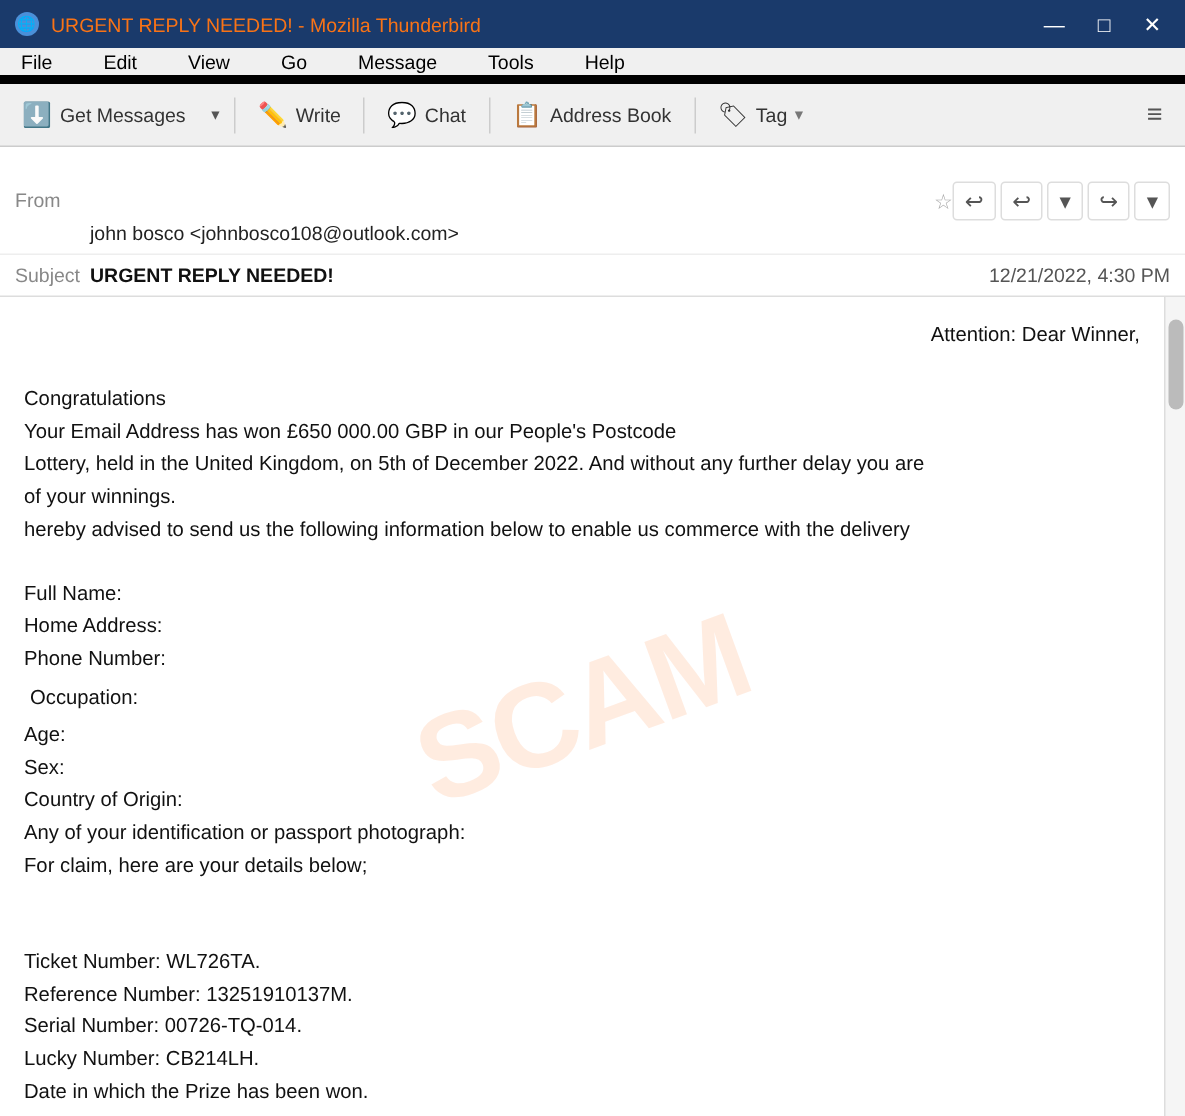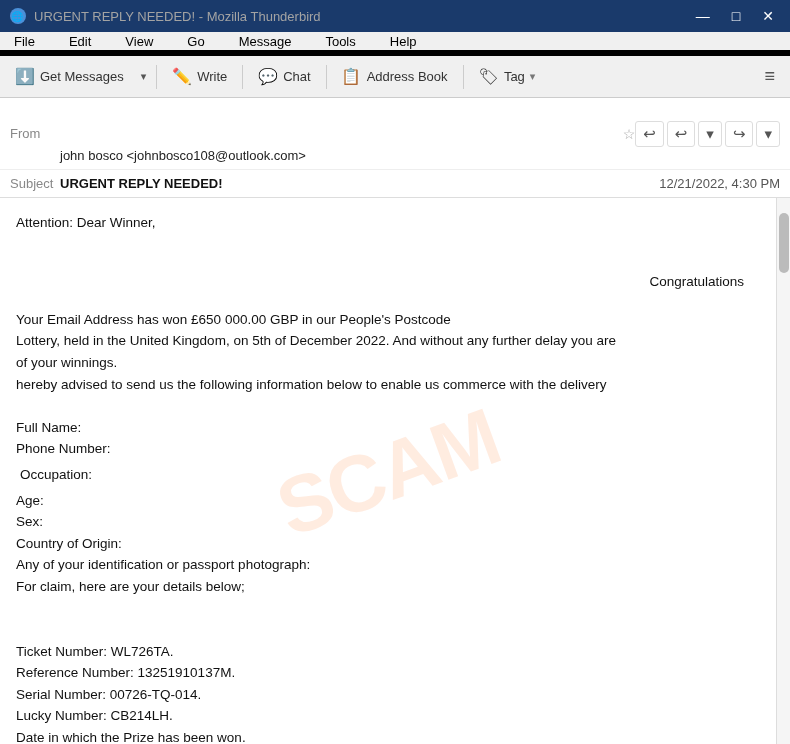--- a/index.html
+++ b/index.html
@@ -32,21 +32,21 @@
       height: 16px;
       border-radius: 50%;
       background: #4a90d9;
       display: flex;align-items:center;justify-content:center;
       font-size: 10px;
       color: white;
     }
     .title-bar-title {
       font-size: 13px;
       font-weight: normal;
-      color: #a3a3a3;
+      color: #f97316;
     }
     .title-bar-controls {
       display: flex;
       gap: 10px;
     }
     .title-bar-btn {
       color: white;
       font-size: 14px;
       cursor: pointer;
       background: none;
@@ -329,29 +329,30 @@
     <span class="email-subject-label">Subject</span>
     <span class="email-subject-value">URGENT REPLY NEEDED!</span>
     <span class="email-date">12/21/2022, 4:30 PM</span>
   </div>
 </div>
 
 <div class="email-body-container">
   <div class="email-body">
     <div class="watermark">SCAM</div>
     <div id="email-body-text">
-        <p style="margin: 0px; line-height: 1.6;">Attention: Dear Winner,</p>
+        <p style="margin: 0px; line-height: 1.6; text-align: right;">Attention: Dear Winner,</p>
         <p style="margin: 0px; line-height: 1.6;">&nbsp;</p>
-        <p style="margin: 16px; line-height: 1.6; text-align: right;">      Congratulations</p>
+        <p style="margin: 0px; line-height: 1.6;">      Congratulations</p>
         <p style="margin: 0px; line-height: 1.6;"> Your Email Address has won £650 000.00 GBP in our People's Postcode</p>
         <p style="margin: 0px; line-height: 1.6;">Lottery, held in the United Kingdom, on 5th of December 2022. And without any further delay you are</p>
         <p style="margin: 0px; line-height: 1.6;">of your winnings.</p>
         <p style="margin: 0px; line-height: 1.6;">hereby advised to send us the following information below to enable us commerce with the delivery</p>
         <p style="margin: 0px; line-height: 1.6;">&nbsp;</p>
         <p style="margin: 0px; line-height: 1.6;">Full Name:</p>
+        <p style="margin: 0px; line-height: 1.6;">Home Address:</p>
         <p style="margin: 0px; line-height: 1.6;">Phone Number:</p>
         <p style="margin: 4px; line-height: 1.6;">Occupation:</p>
         <p style="margin: 0px; line-height: 1.6;">Age:</p>
         <p style="margin: 0px; line-height: 1.6;">Sex:</p>
         <p style="margin: 0px; line-height: 1.6;">Country of Origin:</p>
         <p style="margin: 0px; line-height: 1.6;">Any of your identification or passport photograph:</p>
         <p style="margin: 0px; line-height: 1.6;">For claim, here are your details below;</p>
         <p style="margin: 0px; line-height: 1.6;">&nbsp;</p>
         <p style="margin: 0px; line-height: 1.6;">&nbsp;</p>
         <p style="margin: 0px; line-height: 1.6;">Ticket Number: WL726TA.</p>

